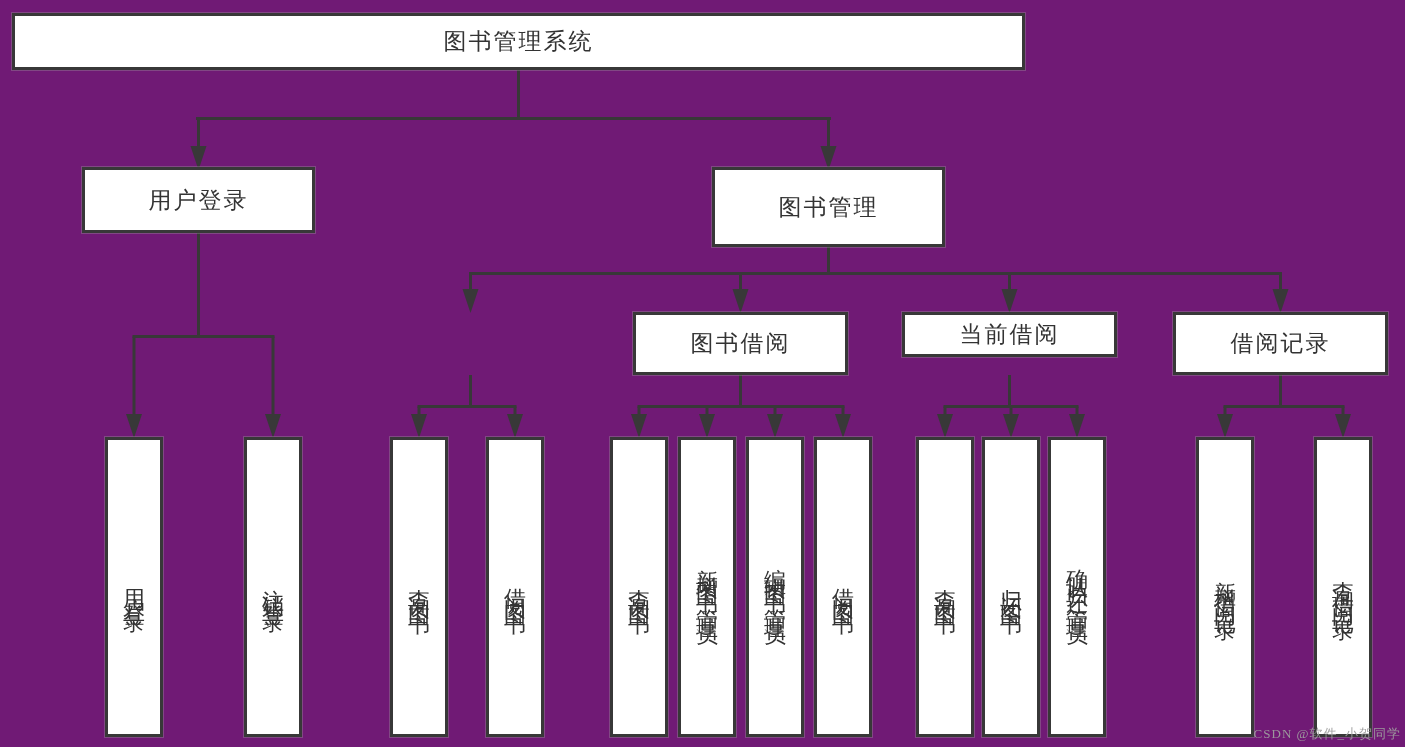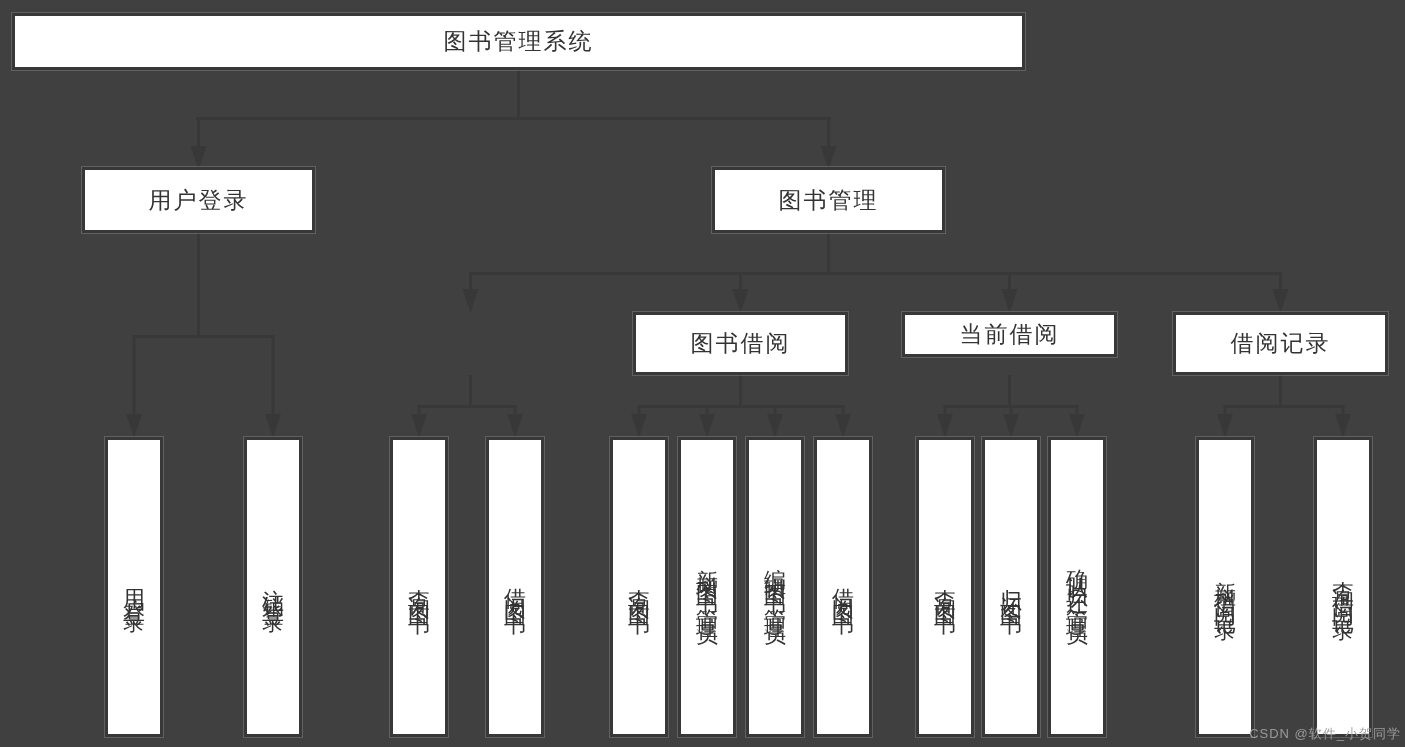--- a/index.html
+++ b/index.html
@@ -1,21 +1,21 @@
 <!DOCTYPE html>
 <html><head>
 <meta charset="utf-8">
 <style>
   html, body { margin: 0; padding: 0; background: #ffffff; }
   #canvas {
     position: relative;
     width: 1405px;
     height: 747px;
-    background: #404040;
-    font-family: Liberation Sans, sans-serif;
+    background: #701a75;
+    font-family: Liberation Serif, serif;
     color: #333333;
     overflow: hidden;
   }
   #connectors {
     position: absolute;
     left: 0; top: 0;
     width: 1405px; height: 747px;
     pointer-events: none;
   }
   .node {
@@ -136,21 +136,21 @@
     </g>
   </svg>
 
   <div class="node h" style="left:12px;top:13px;width:1013px;height:57px">
     <span>图书管理系统</span>
   </div>
 
   <div class="node h" style="left:82px;top:167px;width:233px;height:66px">
     <span>用户登录</span>
   </div>
-  <div class="node h" style="left:712px;top:167px;width:233px;height:66px">
+  <div class="node h" style="left:712px;top:167px;width:233px;height:80px">
     <span>图书管理</span>
   </div>
 
   <div class="node h" style="left:633px;top:312px;width:215px;height:63px">
     <span>图书借阅</span>
   </div>
   <div class="node h" style="left:902px;top:312px;width:215px;height:45px">
     <span>当前借阅</span>
   </div>
   <div class="node h" style="left:1173px;top:312px;width:215px;height:63px">

